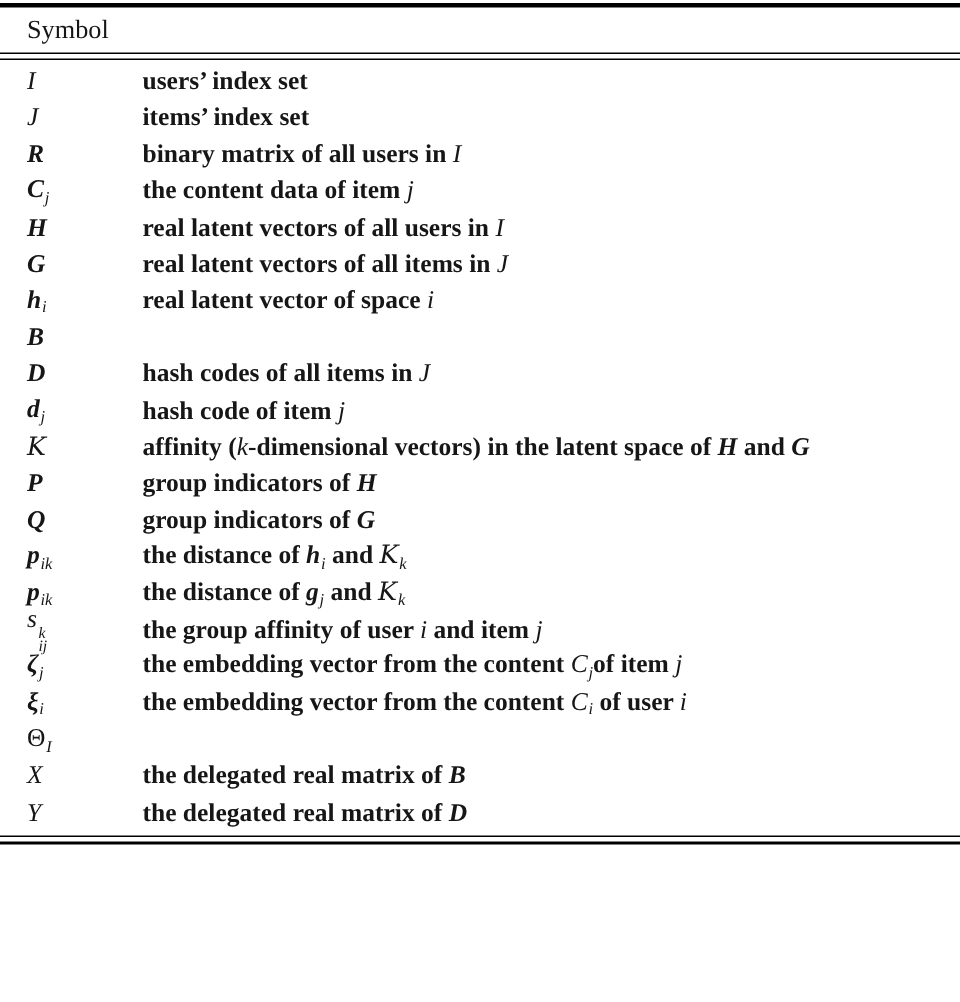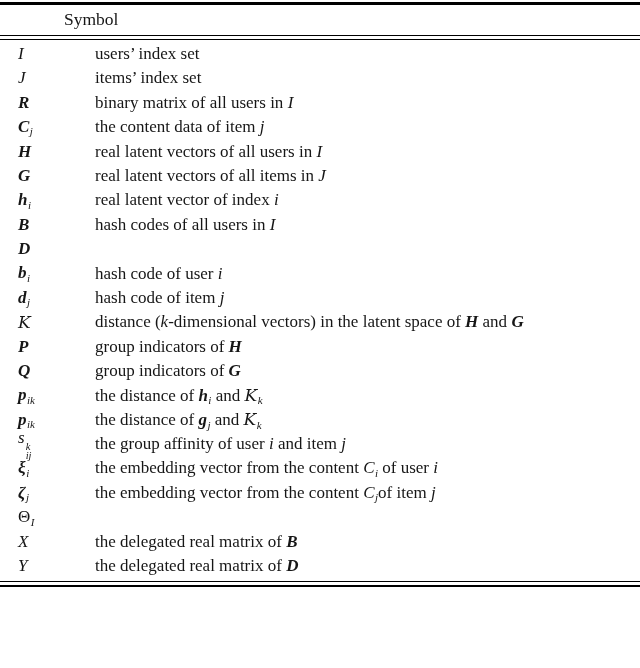--- a/index.html
+++ b/index.html
@@ -28,40 +28,40 @@
   .rule.r-thin   { height: 1px; }
   .rule-gap { height: 2.5px; }
 
   .thead {
     display: flex;
     align-items: center;
     height: 30px;
     padding-left: 18px;
     font-size: 17.5px;
   }
-  .thead .h-sym { width: 77px; flex: 0 0 77px; margin-left: 46px; }
+  .thead .h-sym { width: 77px; flex: 0 0 77px; }
   .thead .h-desc { flex: 1; }
 
   .tbody {
     padding-top: 2px;
     padding-bottom: 3px;
   }
   .trow {
     display: flex;
     align-items: center;
     height: 24.4px;
     padding-left: 18px;
     font-size: 17px;
     white-space: nowrap;
   }
   .cell-sym  { width: 77px; flex: 0 0 77px; }
   .cell-desc { flex: 1; overflow: visible; }
 
   
-  .st-tx  { font-style: normal; font-weight: normal; }
+  .st-tx  { font-style: normal; font-weight: bold; }
   .st-it  { font-style: italic; font-weight: normal; }
   .st-bi  { font-style: italic; font-weight: bold; }
   .st-cal { font-style: italic; font-weight: normal; font-family: "DejaVu Serif", serif; }
   .st-up  { font-style: normal; font-weight: normal; }
 
   .msub {
     font-size: 11px;
     font-style: italic;
     font-weight: normal;
     vertical-align: -3.5px;
@@ -113,40 +113,36 @@
       <div class="trow">
         <span class="cell-sym"><span class="st-bi">H</span></span>
         <span class="cell-desc"><span class="st-tx">real latent vectors of all users in </span><span class="st-it">I</span></span>
       </div>
       <div class="trow">
         <span class="cell-sym"><span class="st-bi">G</span></span>
         <span class="cell-desc"><span class="st-tx">real latent vectors of all items in </span><span class="st-it">J</span></span>
       </div>
       <div class="trow">
         <span class="cell-sym"><span class="st-bi">h</span><span class="msub">i</span></span>
-        <span class="cell-desc"><span class="st-tx">real latent vector of index </span><span class="st-it">i</span></span>
+        <span class="cell-desc"><span class="st-tx">real latent vector of space </span><span class="st-it">i</span></span>
       </div>
       <div class="trow">
         <span class="cell-sym"><span class="st-bi">B</span></span>
-        <span class="cell-desc"><span class="st-tx">hash codes of all users in </span><span class="st-it">I</span></span>
       </div>
       <div class="trow">
         <span class="cell-sym"><span class="st-bi">D</span></span>
-      </div>
-      <div class="trow">
-        <span class="cell-sym"><span class="st-bi">b</span><span class="msub">i</span></span>
-        <span class="cell-desc"><span class="st-tx">hash code of user </span><span class="st-it">i</span></span>
+        <span class="cell-desc"><span class="st-tx">hash codes of all items in </span><span class="st-it">J</span></span>
       </div>
       <div class="trow">
         <span class="cell-sym"><span class="st-bi">d</span><span class="msub">j</span></span>
         <span class="cell-desc"><span class="st-tx">hash code of item </span><span class="st-it">j</span></span>
       </div>
       <div class="trow">
         <span class="cell-sym"><span class="st-cal">K</span></span>
-        <span class="cell-desc"><span class="st-tx">distance (</span><span class="st-it">k</span><span class="st-tx">-dimensional vectors) in the latent space of </span><span class="st-bi">H</span><span class="st-tx"> and </span><span class="st-bi">G</span></span>
+        <span class="cell-desc"><span class="st-tx">affinity (</span><span class="st-it">k</span><span class="st-tx">-dimensional vectors) in the latent space of </span><span class="st-bi">H</span><span class="st-tx"> and </span><span class="st-bi">G</span></span>
       </div>
       <div class="trow">
         <span class="cell-sym"><span class="st-bi">P</span></span>
         <span class="cell-desc"><span class="st-tx">group indicators of </span><span class="st-bi">H</span></span>
       </div>
       <div class="trow">
         <span class="cell-sym"><span class="st-bi">Q</span></span>
         <span class="cell-desc"><span class="st-tx">group indicators of </span><span class="st-bi">G</span></span>
       </div>
       <div class="trow">
@@ -158,26 +154,26 @@
         <span class="cell-desc"><span class="st-tx">the distance of </span><span class="st-bi">g</span><span class="msub">j</span><span class="st-tx"> and </span><span class="st-cal">K</span><span class="msub">k</span></span>
       </div>
       <div class="trow">
         <span class="cell-sym"><span class="st-it">s</span><span class="msubsup">
             <span>k</span>
             <span>ij</span>
           </span></span>
         <span class="cell-desc"><span class="st-tx">the group affinity of user </span><span class="st-it">i</span><span class="st-tx"> and item </span><span class="st-it">j</span></span>
       </div>
       <div class="trow">
+        <span class="cell-sym"><span class="st-bi">ζ</span><span class="msub">j</span></span>
+        <span class="cell-desc"><span class="st-tx">the embedding vector from the content </span><span class="st-it">C</span><span class="msub">j</span><span class="st-tx">of item </span><span class="st-it">j</span></span>
+      </div>
+      <div class="trow">
         <span class="cell-sym"><span class="st-bi">ξ</span><span class="msub">i</span></span>
         <span class="cell-desc"><span class="st-tx">the embedding vector from the content </span><span class="st-it">C</span><span class="msub">i</span><span class="st-tx"> of user </span><span class="st-it">i</span></span>
-      </div>
-      <div class="trow">
-        <span class="cell-sym"><span class="st-bi">ζ</span><span class="msub">j</span></span>
-        <span class="cell-desc"><span class="st-tx">the embedding vector from the content </span><span class="st-it">C</span><span class="msub">j</span><span class="st-tx">of item </span><span class="st-it">j</span></span>
       </div>
       <div class="trow">
         <span class="cell-sym"><span class="st-up">Θ</span><span class="msub">I</span></span>
       </div>
       <div class="trow">
         <span class="cell-sym"><span class="st-it">X</span></span>
         <span class="cell-desc"><span class="st-tx">the delegated real matrix of </span><span class="st-bi">B</span></span>
       </div>
       <div class="trow">
         <span class="cell-sym"><span class="st-it">Y</span></span>

